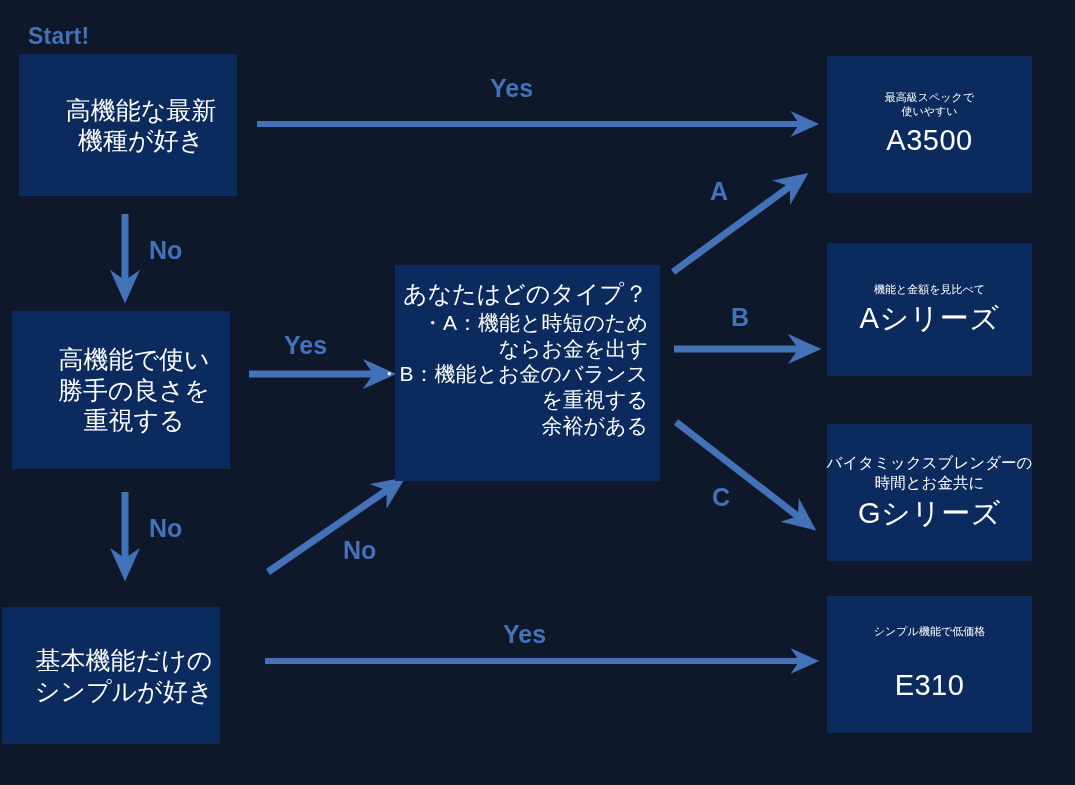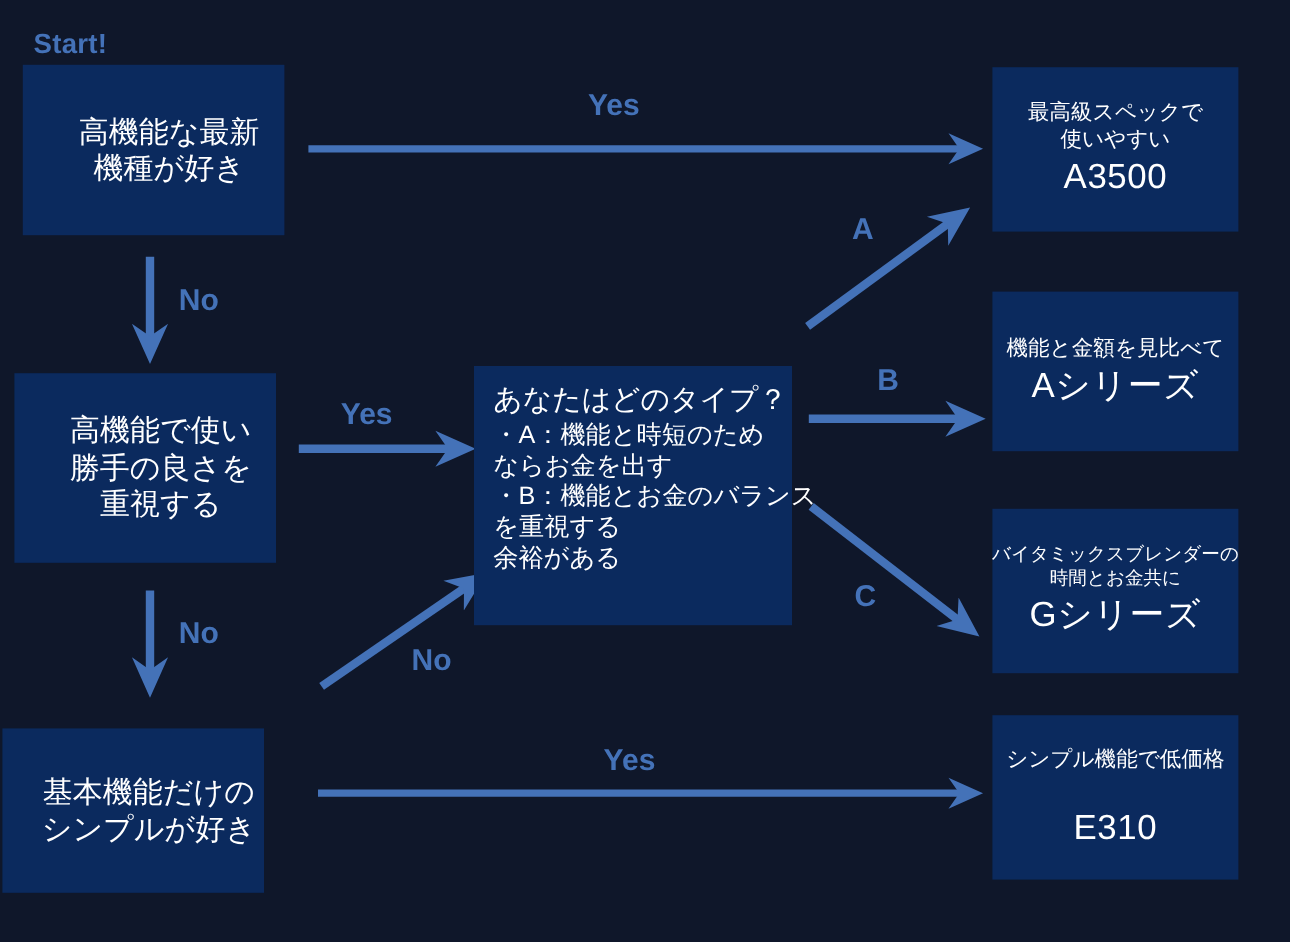--- a/index.html
+++ b/index.html
@@ -30,37 +30,36 @@
     box-sizing: border-box;
   }
   .node .ln {
     display: block;
     white-space: pre;
   }
   
   .q-box { font-size: 25px; padding-left: 26px; }
   
   .decision {
-    align-items: flex-start;
+    align-items: flex-end;
     justify-content: flex-start;
     text-align: left;
     padding: 14px 12px 10px 16px;
-    margin-top: 40px;
   }
   .decision .head {
     font-size: 24px;
     margin-bottom: 2px;
   }
   .decision .opt {
     font-size: 21px;
     line-height: 1.22;
   }
   
   .result .sub {
-    font-size: 18px;
+    font-size: 11px;
     line-height: 1.25;
   }
   .result .model {
     font-size: 29px;
     margin-top: 4px;
     letter-spacing: 0.5px;
   }
   .result.small-sub .sub { font-size: 15.5px; }
 
   .start-label {

